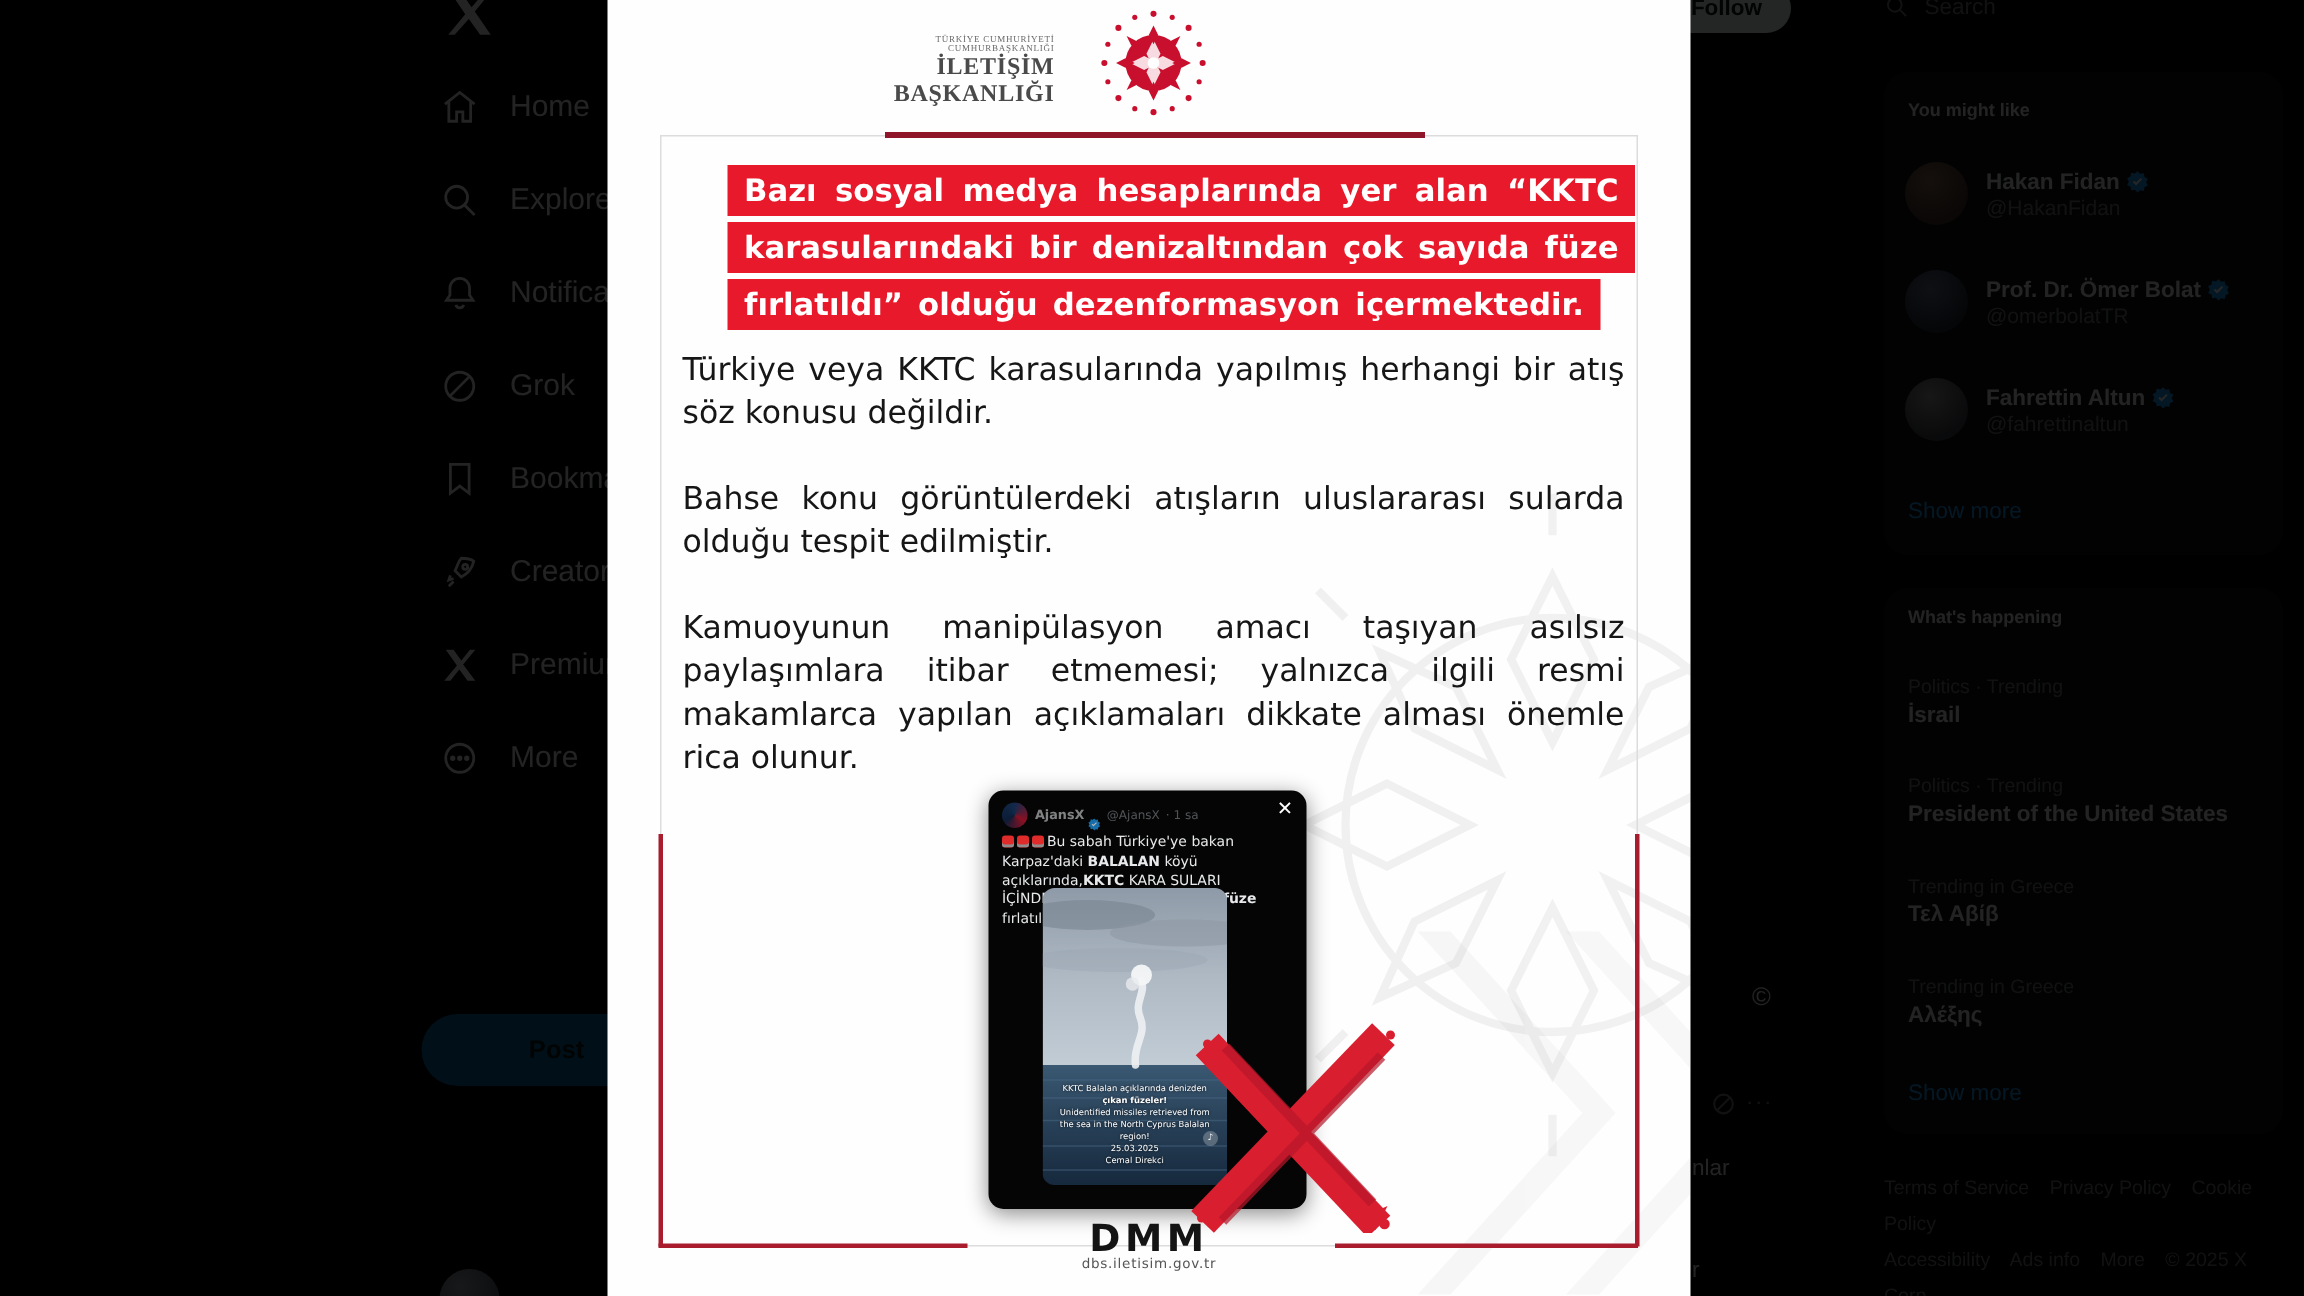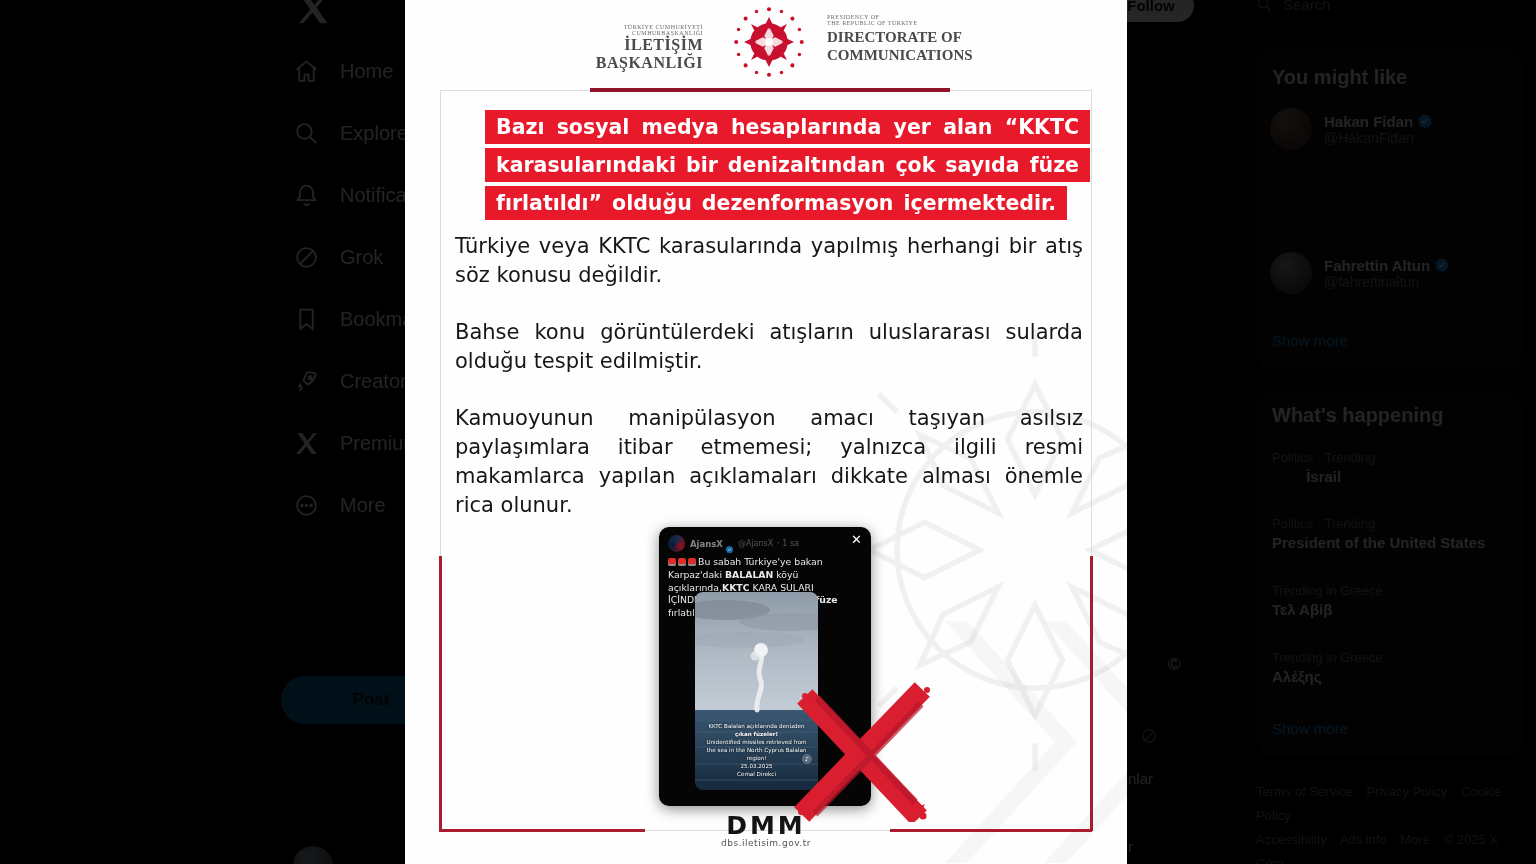--- a/index.html
+++ b/index.html
@@ -27,21 +27,21 @@
   
   .follow-top{position:absolute;left:1108px;top:-11px;width:86px;height:33px;border-radius:17px;
               background:#eff3f4;color:#0f1419;font-weight:bold;font-size:15px;
               display:flex;align-items:center;justify-content:center;}
   .frag{color:#e7e9ea;font-size:15px;}
 
   
   .rail{position:absolute;left:1256px;top:0;width:266px;}
   .searchrow{position:absolute;left:0;top:-4px;display:flex;align-items:center;color:#71767b;font-size:15px;}
   .railcard{position:absolute;left:0;width:266px;background:#111315;border-radius:16px;}
-  .railhead{font-size:20px;font-weight:bold;color:#e7e9ea;}
+  .railhead{font-size:12px;font-weight:bold;color:#e7e9ea;}
   .prow{position:absolute;left:14px;display:flex;align-items:center;width:240px;}
   .pavatar{width:42px;height:42px;border-radius:50%;flex:none;margin-right:12px;}
   .pname{font-size:15px;font-weight:bold;color:#e7e9ea;white-space:nowrap;display:flex;align-items:center;}
   .phandle{font-size:14px;color:#71767b;}
   .vbadge{display:inline-block;width:16px;height:16px;margin-left:4px;flex:none;}
   .showmore{font-size:15px;color:#1d9bf0;}
   .tmeta{font-size:13px;color:#71767b;}
   .ttopic{font-size:15px;font-weight:bold;color:#e7e9ea;margin-top:3px;}
   .railfoot{font-size:13px;color:#71767b;line-height:24px;}
   .railfoot span{margin-right:10px;}
@@ -212,40 +212,53 @@
             <div class="pname">
                 <span>Hakan Fidan</span>
               <span class="vbadge"><svg viewBox="0 0 22 22" width="16" height="16">
                     <path fill="#1d9bf0" d="M11 1.5 13.4 4l3.4-.6.6 3.4 3.1 1.6-1.6 3.1 1.6 3.1-3.1 1.6-.6 3.4-3.4-.6L11 21l-2.4-2.5-3.4.6-.6-3.4-3.1-1.6 1.6-3.1L1.5 8l3.1-1.6.6-3.4 3.4.6z"></path>
                     <path fill="#fff" d="m9.7 14.6-3-3 1.3-1.3 1.7 1.7 4.3-4.3 1.3 1.3z"></path>
                   </svg></span>
             </div>
             <div class="phandle">@HakanFidan</div>
           </div>
         </div>
+        <div class="prow" style="top:132px;">
+          <div class="pavatar" style="background:radial-gradient(circle at 40% 30%,#5d6d85,#222b38 70%);"></div>
+          <div>
+            <div class="pname">
+                <span>Prof. Dr. Ömer Bolat</span>
+              <span class="vbadge"><svg viewBox="0 0 22 22" width="16" height="16">
+                    <path fill="#1d9bf0" d="M11 1.5 13.4 4l3.4-.6.6 3.4 3.1 1.6-1.6 3.1 1.6 3.1-3.1 1.6-.6 3.4-3.4-.6L11 21l-2.4-2.5-3.4.6-.6-3.4-3.1-1.6 1.6-3.1L1.5 8l3.1-1.6.6-3.4 3.4.6z"></path>
+                    <path fill="#fff" d="m9.7 14.6-3-3 1.3-1.3 1.7 1.7 4.3-4.3 1.3 1.3z"></path>
+                  </svg></span>
+            </div>
+            <div class="phandle">@omerbolatTR</div>
+          </div>
+        </div>
         <div class="prow" style="top:204px;">
           <div class="pavatar" style="background:radial-gradient(circle at 40% 30%,#97999c,#41444a 70%);"></div>
           <div>
             <div class="pname">
                 <span>Fahrettin Altun</span>
               <span class="vbadge"><svg viewBox="0 0 22 22" width="16" height="16">
                     <path fill="#1d9bf0" d="M11 1.5 13.4 4l3.4-.6.6 3.4 3.1 1.6-1.6 3.1 1.6 3.1-3.1 1.6-.6 3.4-3.4-.6L11 21l-2.4-2.5-3.4.6-.6-3.4-3.1-1.6 1.6-3.1L1.5 8l3.1-1.6.6-3.4 3.4.6z"></path>
                     <path fill="#fff" d="m9.7 14.6-3-3 1.3-1.3 1.7 1.7 4.3-4.3 1.3 1.3z"></path>
                   </svg></span>
             </div>
             <div class="phandle">@fahrettinaltun</div>
           </div>
         </div>
         <div class="showmore abs" style="left:16px;top:284px;">Show more</div>
       </div>
 
       <div class="railcard" style="top:392px;height:364px;">
         <div class="railhead abs" style="left:16px;top:12px;">What's happening</div>
 
-        <div class="abs" style="left:16px;top:58px;text-align:center;">
+        <div class="abs" style="left:16px;top:58px;">
           <div class="tmeta">Politics · Trending</div>
           <div class="ttopic">İsrail</div>
         </div>
         <div class="abs" style="left:16px;top:124px;">
           <div class="tmeta">Politics · Trending</div>
           <div class="ttopic">President of the United States</div>
         </div>
         <div class="abs" style="left:16px;top:191px;">
           <div class="tmeta">Trending in Greece</div>
           <div class="ttopic">Τελ Αβίβ</div>
@@ -316,28 +329,20 @@
           <circle cx="66" cy="11" r="2.2"></circle>
           <circle cx="34" cy="89" r="2.2"></circle>
           <circle cx="66" cy="89" r="2.2"></circle>
         <circle cx="11" cy="34" r="2.2"></circle>
           <circle cx="89" cy="34" r="2.2"></circle>
           <circle cx="11" cy="66" r="2.2"></circle>
           <circle cx="89" cy="66" r="2.2"></circle>
       </g>
     </svg>
 
-    <div class="abs" style="left:422px;top:14px;width:220px;">
-      <div class="doc-hd-small">PRESIDENCY OF</div>
-      <div class="doc-hd-small">THE REPUBLIC OF TÜRKİYE</div>
-      <div class="doc-hd-main" style="font-size:15px;line-height:18px;margin-top:2px;">
-        <div>DIRECTORATE OF</div>
-        <div>COMMUNICATIONS</div>
-      </div>
-    </div>
 
     <div class="frame-gray"></div>
     <div class="toprule"></div>
     <div class="fr-red" style="left:34px;top:556px;width:2.5px;height:275px;"></div>
     <div class="fr-red" style="left:685px;top:556px;width:2.5px;height:275px;"></div>
     <div class="fr-red" style="left:34px;top:829px;width:206px;height:2.5px;"></div>
     <div class="fr-red" style="left:485px;top:829px;width:202px;height:2.5px;"></div>
 
     <div class="headline-wrap">
       <div class="hline hjust">Bazı sosyal medya hesaplarında yer alan “KKTC</div>

